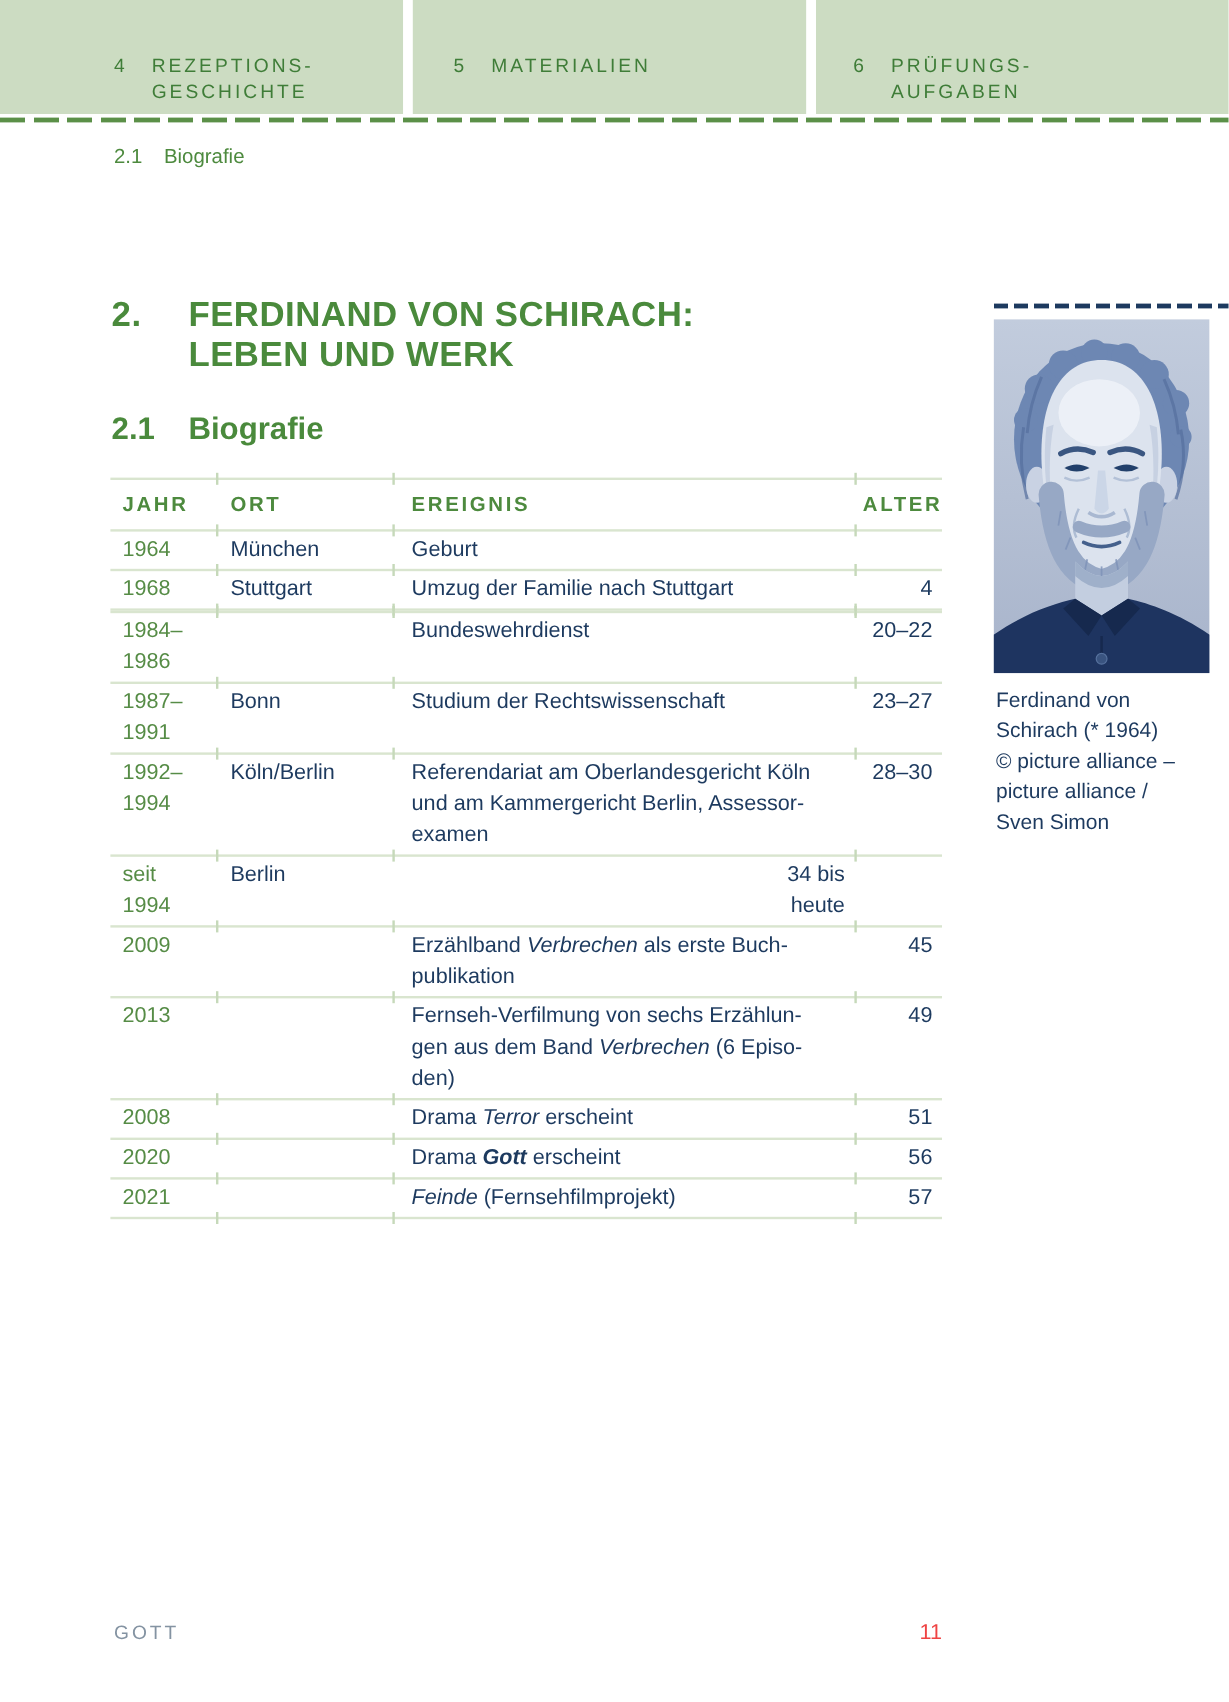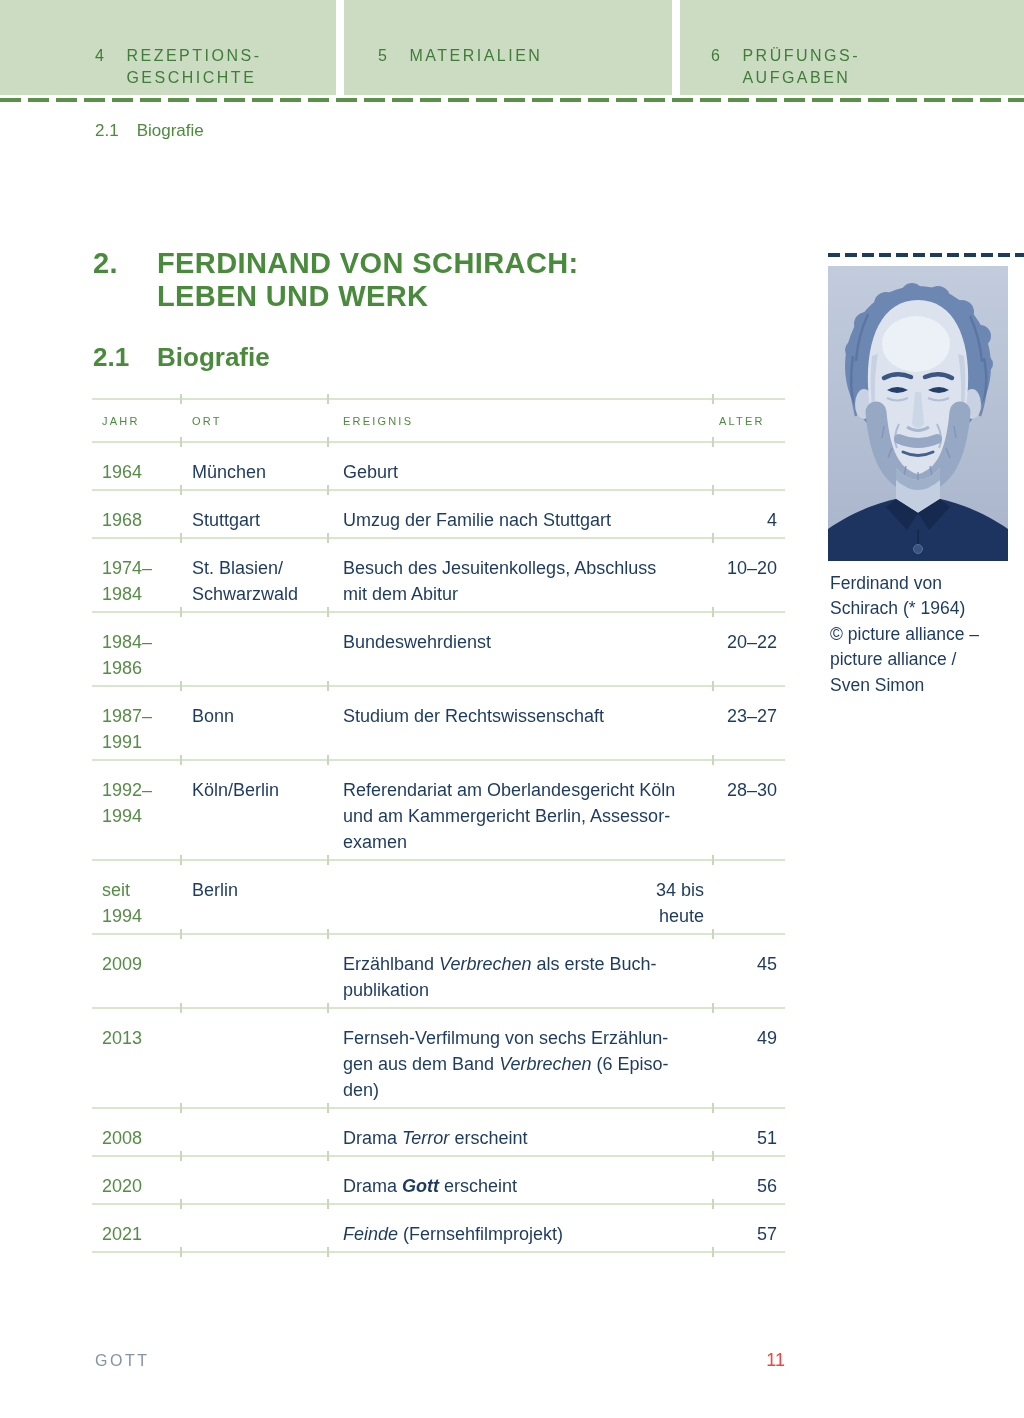--- a/index.html
+++ b/index.html
@@ -31,24 +31,24 @@
   .chapter .ctitle{white-space:pre-line;}
   .section{position:absolute;top:342px;left:93px;display:flex;color:#4a8a3c;
            font-size:26px;font-weight:bold;line-height:30px;}
   .section .snum{width:64px;flex:0 0 auto;}
 
   
   .table{position:absolute;top:398px;left:92px;width:693px;}
   .sep{position:relative;height:2px;background:#d9e5cf;}
   .sep .tick{position:absolute;top:-4px;width:2px;height:10px;background:#c6d9ba;display:block;}
   .row{display:grid;grid-template-columns:88px 147px 385px 73px;}
-  .row .cell{padding-top:16px;padding-bottom:4px;font-size:18px;line-height:26px;
+  .row .cell{padding-top:1px;padding-bottom:4px;font-size:18px;line-height:26px;
              color:#1d3a5f;white-space:pre-line;}
-  .row.head .cell{padding-top:8px;padding-bottom:7px;font-size:11px;letter-spacing:2.2px;
-                  color:#4d8a3e;font-weight:normal;white-space:nowrap;}
+  .row.head .cell{padding-top:8px;padding-bottom:7px;font-size:17px;letter-spacing:2.2px;
+                  color:#4d8a3e;font-weight:bold;white-space:nowrap;}
   .cell.c-jahr{color:#568c46;padding-left:10px;}
   .row.head .cell.c-jahr{color:#4d8a3e;}
   .cell.c-ort{padding-left:12px;}
   .cell.c-ereignis{padding-left:16px;}
   .cell.c-alter{text-align:right;padding-right:8px;}
   .row.head .cell.c-alter{text-align:left;padding-left:7px;}
   .it{font-style:italic;}
   .bit{font-style:italic;font-weight:bold;}
 
   
@@ -137,29 +137,20 @@
         <div class="cell c-jahr">1968</div>
         <div class="cell c-ort">Stuttgart</div>
         <div class="cell c-ereignis"><span>Umzug der Familie nach Stuttgart</span></div>
         <div class="cell c-alter">4</div>
       </div>
       <div class="sep">
         <i class="tick" style="left: 88px;"></i>
         <i class="tick" style="left: 235px;"></i>
         <i class="tick" style="left: 620px;"></i>
       </div>
-      <div class="row">
-        <div class="cell c-jahr">1974–
-1984</div>
-        <div class="cell c-ort">St. Blasien/
-Schwarzwald</div>
-        <div class="cell c-ereignis"><span>Besuch des Jesuitenkollegs, Abschluss
-mit dem Abitur</span></div>
-        <div class="cell c-alter">10–20</div>
-      </div>
       <div class="sep">
         <i class="tick" style="left: 88px;"></i>
         <i class="tick" style="left: 235px;"></i>
         <i class="tick" style="left: 620px;"></i>
       </div>
       <div class="row">
         <div class="cell c-jahr">1984–
 1986</div>
         <div class="cell c-ort"></div>
         <div class="cell c-ereignis"><span>Bundeswehrdienst</span></div>

